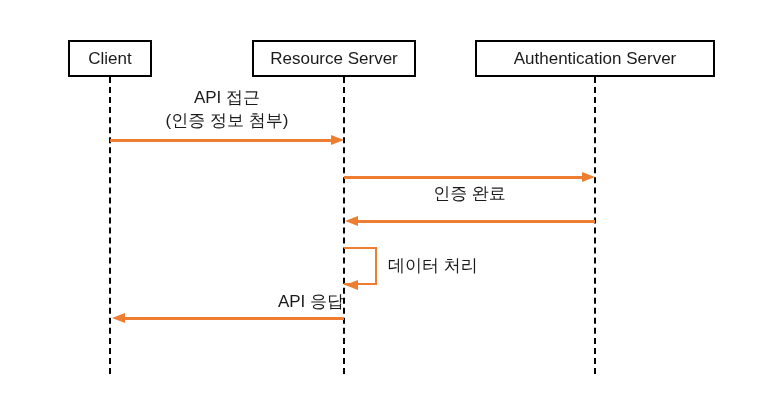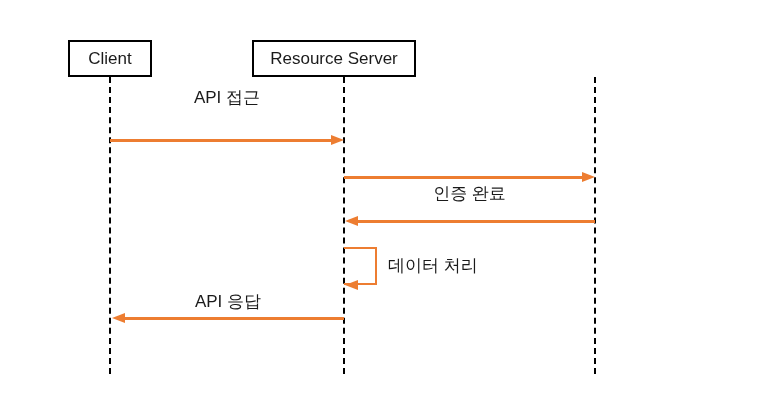--- a/index.html
+++ b/index.html
@@ -68,27 +68,31 @@
 <body>
 
 <div id="canvas">
 
   <div class="actor-box" id="client-box">
     <span>Client</span>
   </div>
   <div class="actor-box" id="resource-box">
     <span>Resource Server</span>
   </div>
+  <div class="actor-box" id="auth-box">
+    <span>Authentication Server</span>
+  </div>
 
   <div class="lifeline" id="client-lifeline"></div>
   <div class="lifeline" id="resource-lifeline"></div>
   <div class="lifeline" id="auth-lifeline"></div>
 
   <div class="msg-label" style="left:110px;width:234px;top:86px;text-align:center;">
     <div>API 접근</div>
+    <div>(인증 정보 첨부)</div>
   </div>
   <div class="arrow-line" style="left:110px;top:139px;width:223px;"></div>
   <div class="arrow-head right" style="left:331px;top:135px;"></div>
 
   <div class="msg-label" style="left:344px;width:251px;top:123px;">
   </div>
   <div class="arrow-line" style="left:344px;top:176px;width:240px;"></div>
   <div class="arrow-head right" style="left:582px;top:172px;"></div>
 
   <div class="msg-label" style="left:344px;width:251px;top:182px;">
@@ -96,19 +100,19 @@
   </div>
   <div class="arrow-line" style="left:356px;top:220px;width:239px;"></div>
   <div class="arrow-head left" style="left:345px;top:216px;"></div>
 
   <div id="self-loop"></div>
   <div class="arrow-head left" style="left:345px;top:280px;"></div>
   <div class="msg-label" style="left:388px;top:254px;text-align:left;">
     <div>데이터 처리</div>
   </div>
 
-  <div class="msg-label" style="left:112px;width:232px;top:290px;">
+  <div class="msg-label" style="left:112px;width:232px;top:290px;text-align:right;">
     <div>API 응답</div>
   </div>
   <div class="arrow-line" style="left:123px;top:317px;width:221px;"></div>
   <div class="arrow-head left" style="left:112px;top:313px;"></div>
 
 </div>
 
 </body></html>

